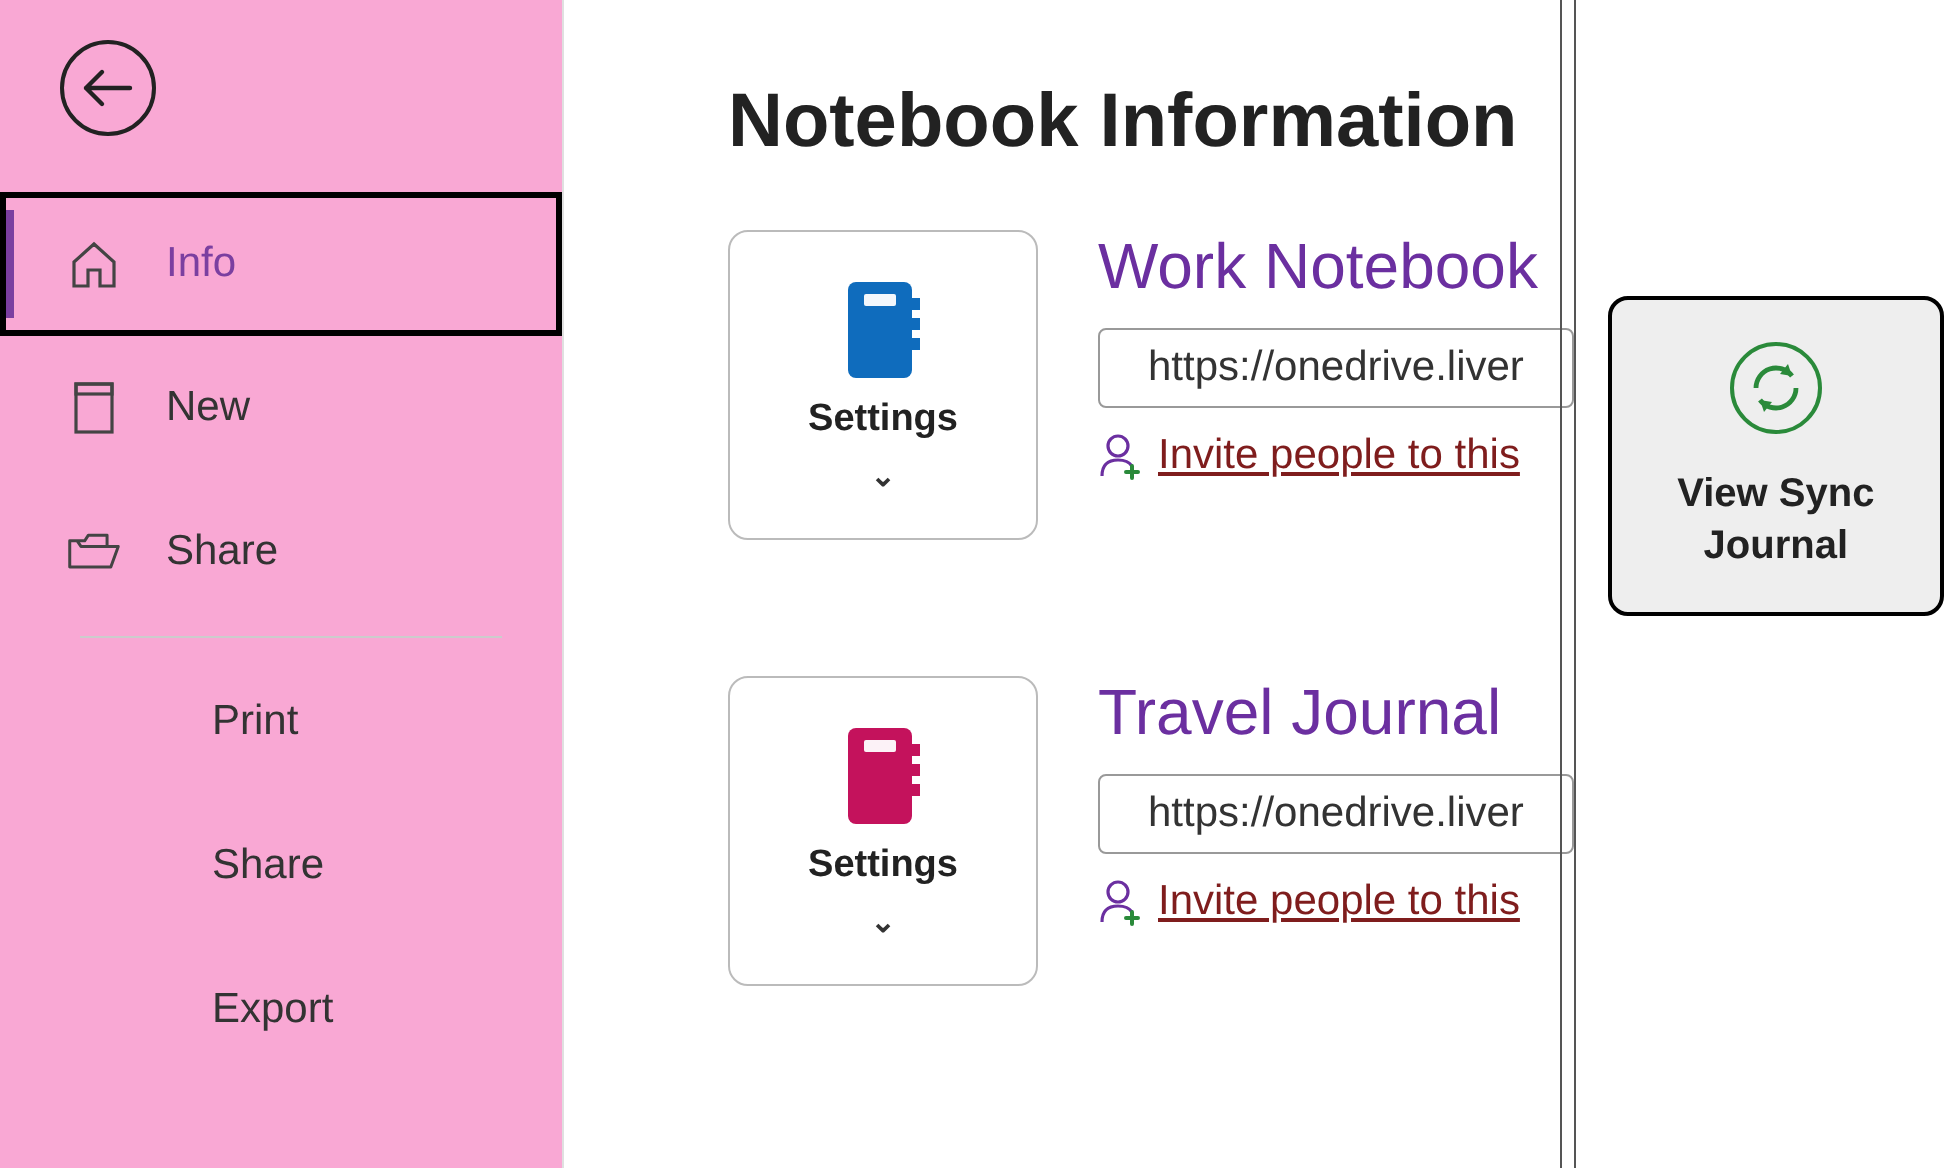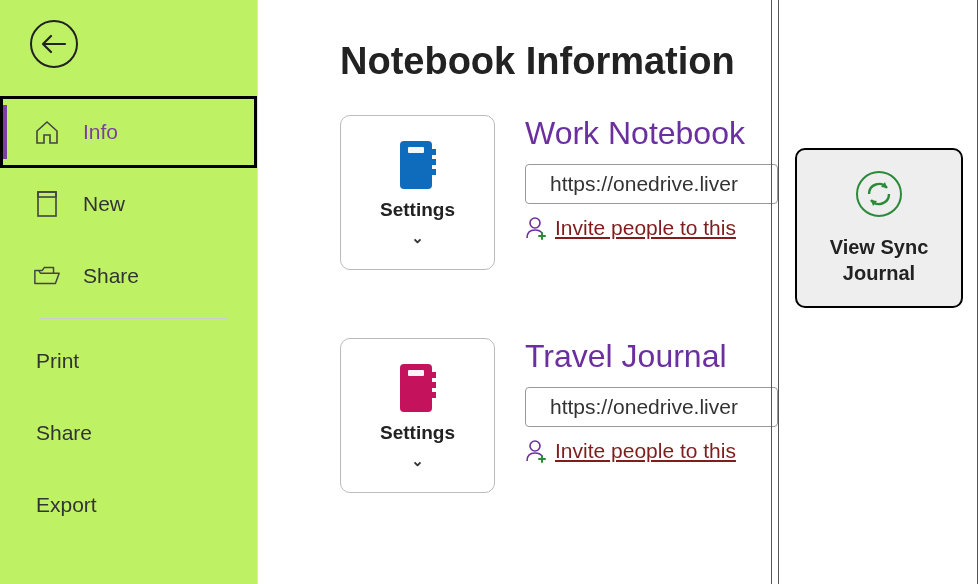--- a/index.html
+++ b/index.html
@@ -5,22 +5,22 @@
     * { box-sizing: border-box; margin: 0; padding: 0; }
     body {
       font-family: 'Segoe UI', Arial, sans-serif;
       width: 978px;
       height: 584px;
       display: flex;
       background: #fff;
       overflow: hidden;
     }
     .sidebar {
-      width: 258px;
-      background: #bef264;
+      width: 282px;
+      background: #f9a8d4;
       padding-top: 20px;
       border-right: 1px solid #e0e0e0;
       flex-shrink: 0;
     }
     .back-btn {
       margin-left: 30px;
       margin-bottom: 28px;
       width: 48px;
       height: 48px;
       border-radius: 50%;
@@ -64,21 +64,21 @@
     }
     .divider {
       margin: 6px 30px 6px 40px;
       border: none;
       border-top: 1px solid #ccc;
     }
     .sub-item {
       height: 72px;
       display: flex;
       align-items: center;
-      padding-left: 36px;
+      padding-left: 106px;
       font-size: 21px;
       color: #333;
       cursor: pointer;
     }
     .main {
       flex: 1;
       display: flex;
       background: #fff;
     }
     .center-col {

